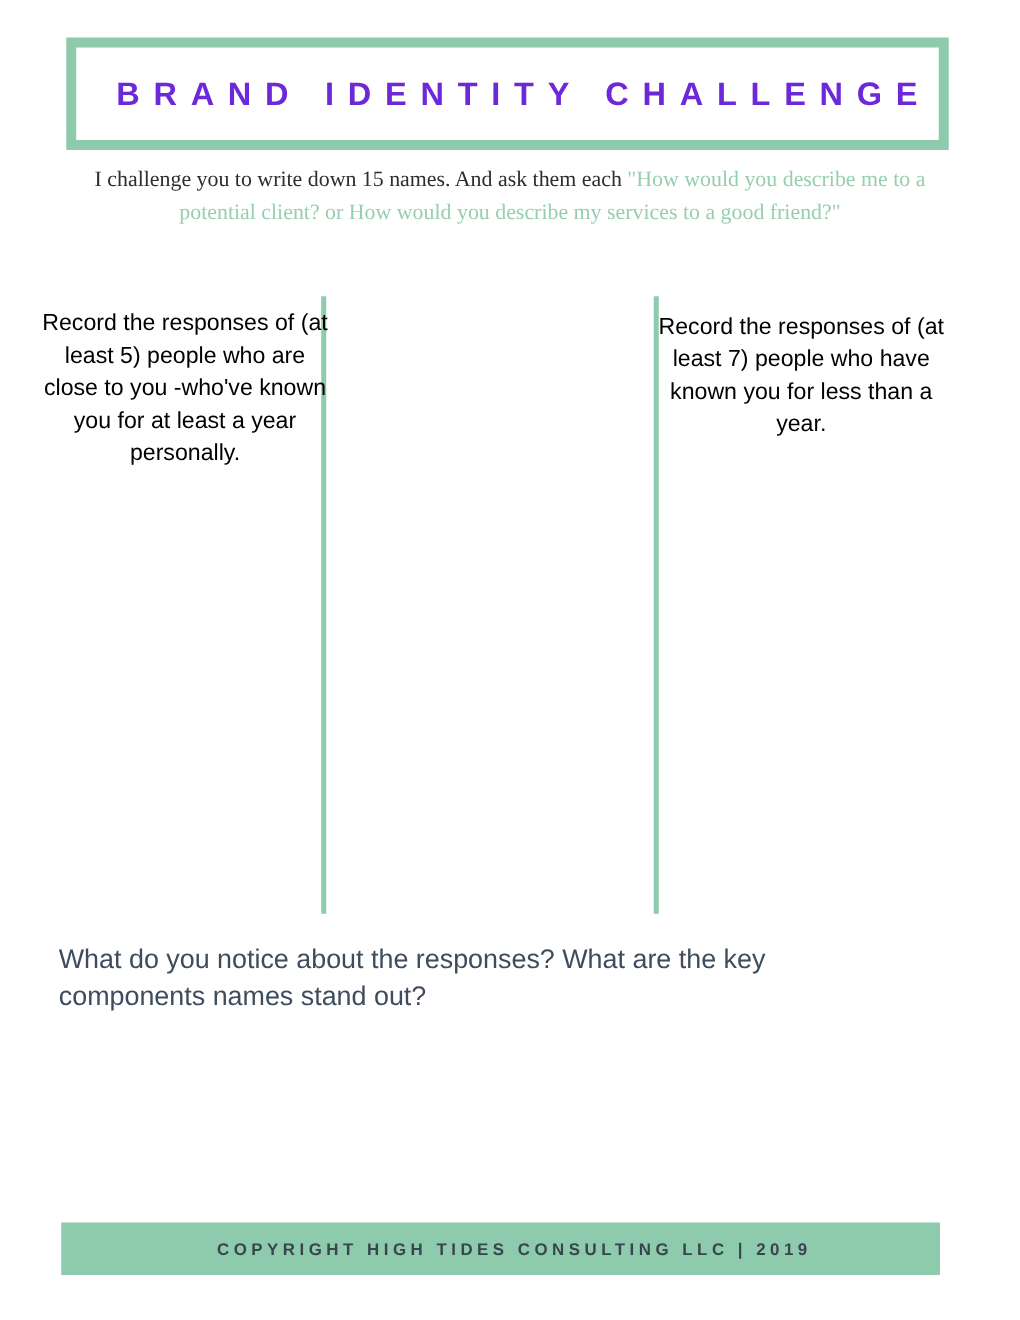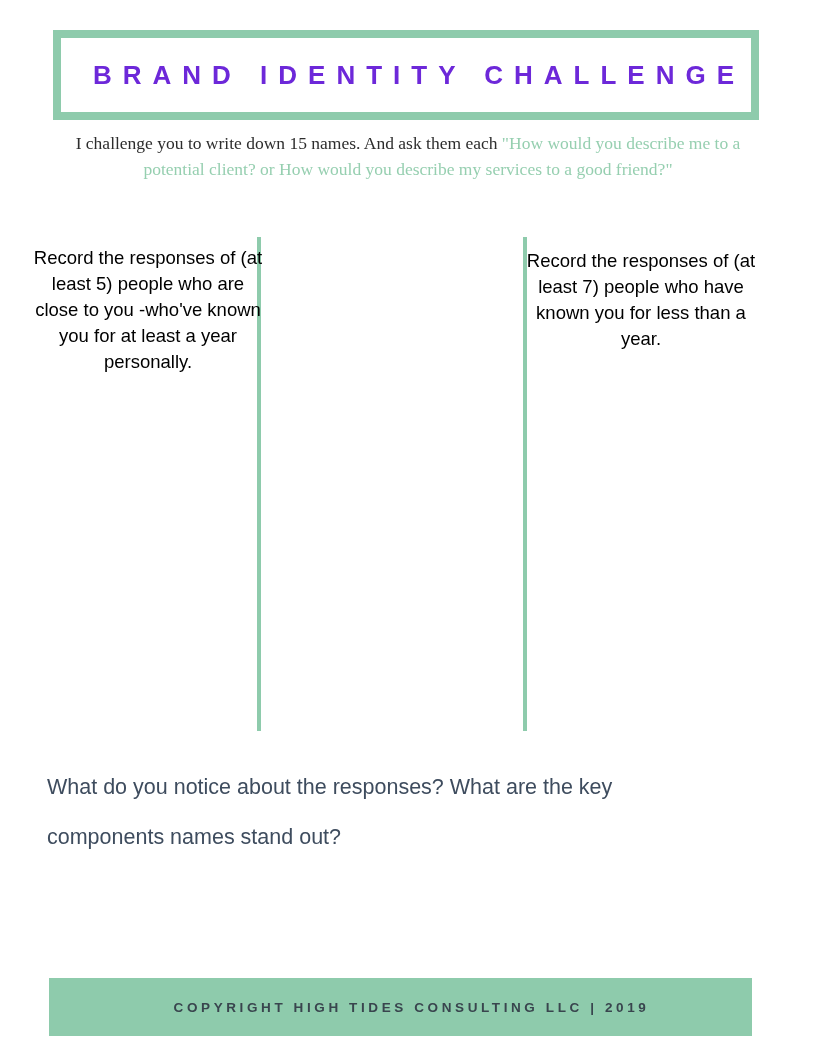--- a/index.html
+++ b/index.html
@@ -70,27 +70,27 @@
   #column-3 { left: 525px; top: 248px; width: 232px; }
 
   
   #question {
     position: absolute;
     left: 47px; top: 753px;
     font-size: 21.5px;
     line-height: 29.5px;
     color: #3e4c5e;
   }
-  #question span { display: block; margin-top: 20px; }
+  #question span { display: block; }
 
   
   #footer-bar {
     position: absolute;
     left: 49px; top: 978px;
-    width: 703px; height: 58px;
+    width: 703px; height: 42px;
     background: #8ecbac;
     display: flex;
     align-items: center;
     justify-content: center;
   }
   #footer-text {
     color: #39454e;
     font-size: 13.5px;
     font-weight: 600;
     letter-spacing: 3.6px;

